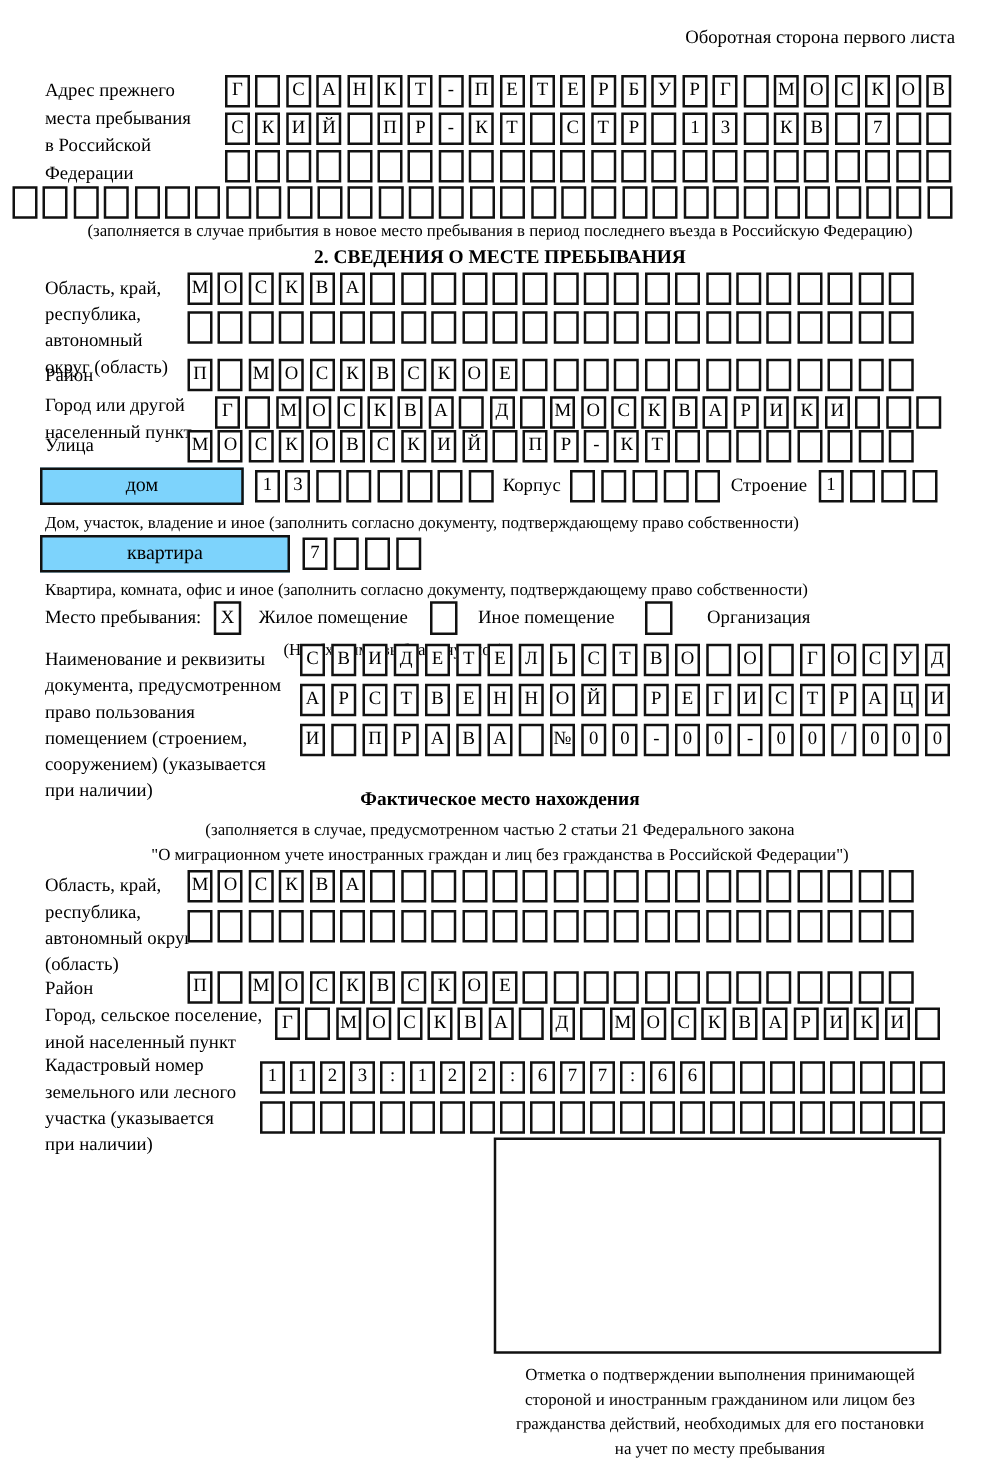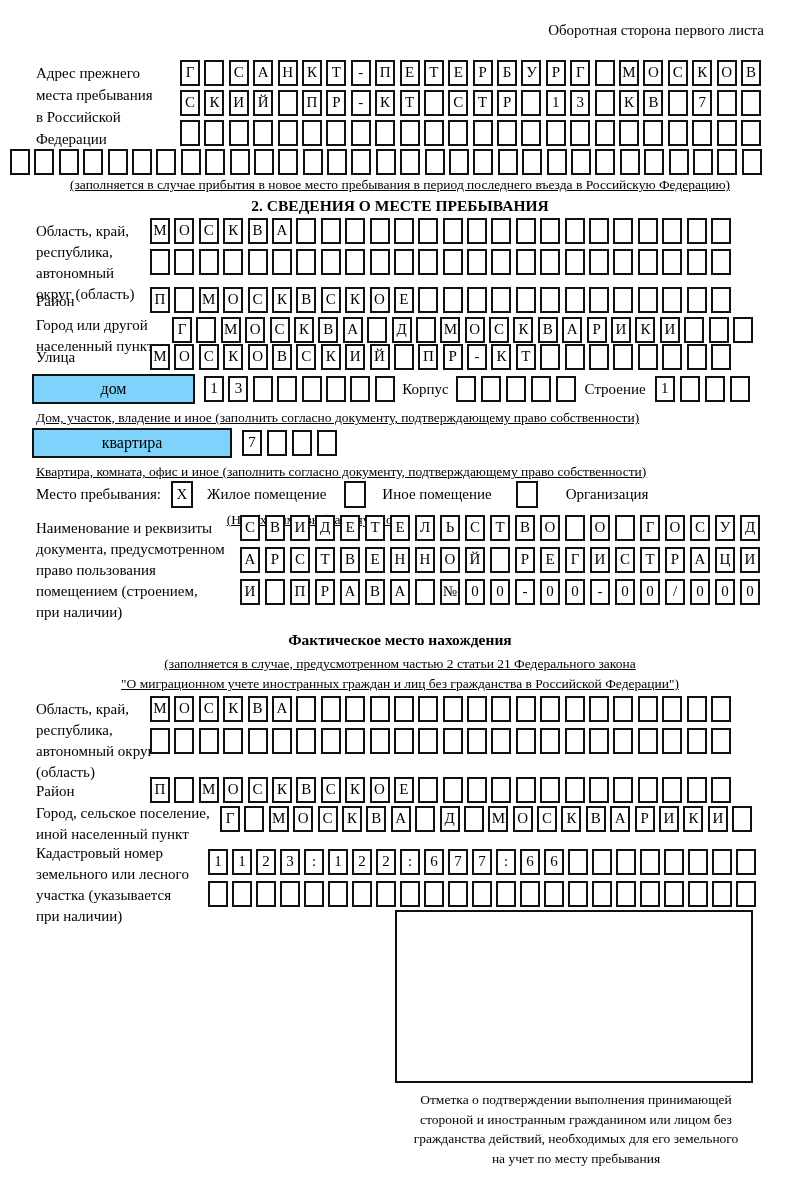--- a/index.html
+++ b/index.html
@@ -11,21 +11,21 @@
   .corner{top:22px;right:36px;font-size:15px;}
   .label{font-size:15px;line-height:21px;}
   .label22{font-size:15px;line-height:22px;}
   .boxrow{display:flex;}
   .cbox{
     box-sizing:border-box;width:20px;height:26px;border:2px solid #111;margin-right:4.4px;
     font-size:15px;line-height:21px;text-align:center;background:#fff;flex:0 0 auto;
   }
   .wide .cbox{margin-right:5px;}
   .tight .cbox{margin-right:4px;}
-  .note{font-size:13.5px;text-decoration:underline;}
+  .note{font-size:13.5px;}
   .center{width:100%;text-align:center;}
   .title{font-size:15.5px;font-weight:bold;}
   .labelbox{
     box-sizing:border-box;border:2px solid #111;height:30px;display:flex;align-items:center;
     justify-content:center;font-size:16px;background:#7dd3fc;flex:0 0 auto;
   }
   .inlinerow{display:flex;align-items:center;}
   .chk{
     box-sizing:border-box;width:22px;height:27px;border:2px solid #111;font-size:15px;
     line-height:23px;text-align:center;background:#fff;flex:0 0 auto;
@@ -357,20 +357,21 @@
     <div class="chk"></div>
     <div class="label" style="margin:0 12px 0 28px;">Организация</div>
   </div>
   <div class="abs note" style="left:150px;top:512px;width:330px;text-align:center;">(Необходимо выбрать нужное)</div>
 
   <div class="abs label" style="left:36px;top:518px;">
       <div>Наименование и реквизиты</div>
       <div>документа, предусмотренном</div>
       <div>право пользования</div>
       <div>помещением (строением,</div>
+      <div>сооружением) (указывается</div>
       <div>при наличии)</div>
     </div>
   <div class="abs boxrow wide" style="left:240px;top:515px;">
       <div class="cbox">С</div>
       <div class="cbox">В</div>
       <div class="cbox">И</div>
       <div class="cbox">Д</div>
       <div class="cbox">Е</div>
       <div class="cbox">Т</div>
       <div class="cbox">Е</div>
@@ -610,17 +611,17 @@
       <div class="cbox"></div>
       <div class="cbox"></div>
       <div class="cbox"></div>
       <div class="cbox"></div>
     </div>
 
   <div class="abs stamp" style="left:395px;top:910px;width:358px;height:173px;"></div>
   <div class="abs cap" style="left:380px;top:1090px;width:392px;">
       <div>Отметка о подтверждении выполнения принимающей</div>
       <div>стороной и иностранным гражданином или лицом без</div>
-      <div>гражданства действий, необходимых для его земельного</div>
+      <div>гражданства действий, необходимых для его постановки</div>
       <div>на учет по месту пребывания</div>
     </div>
 
 </div>
 
 </body></html>

